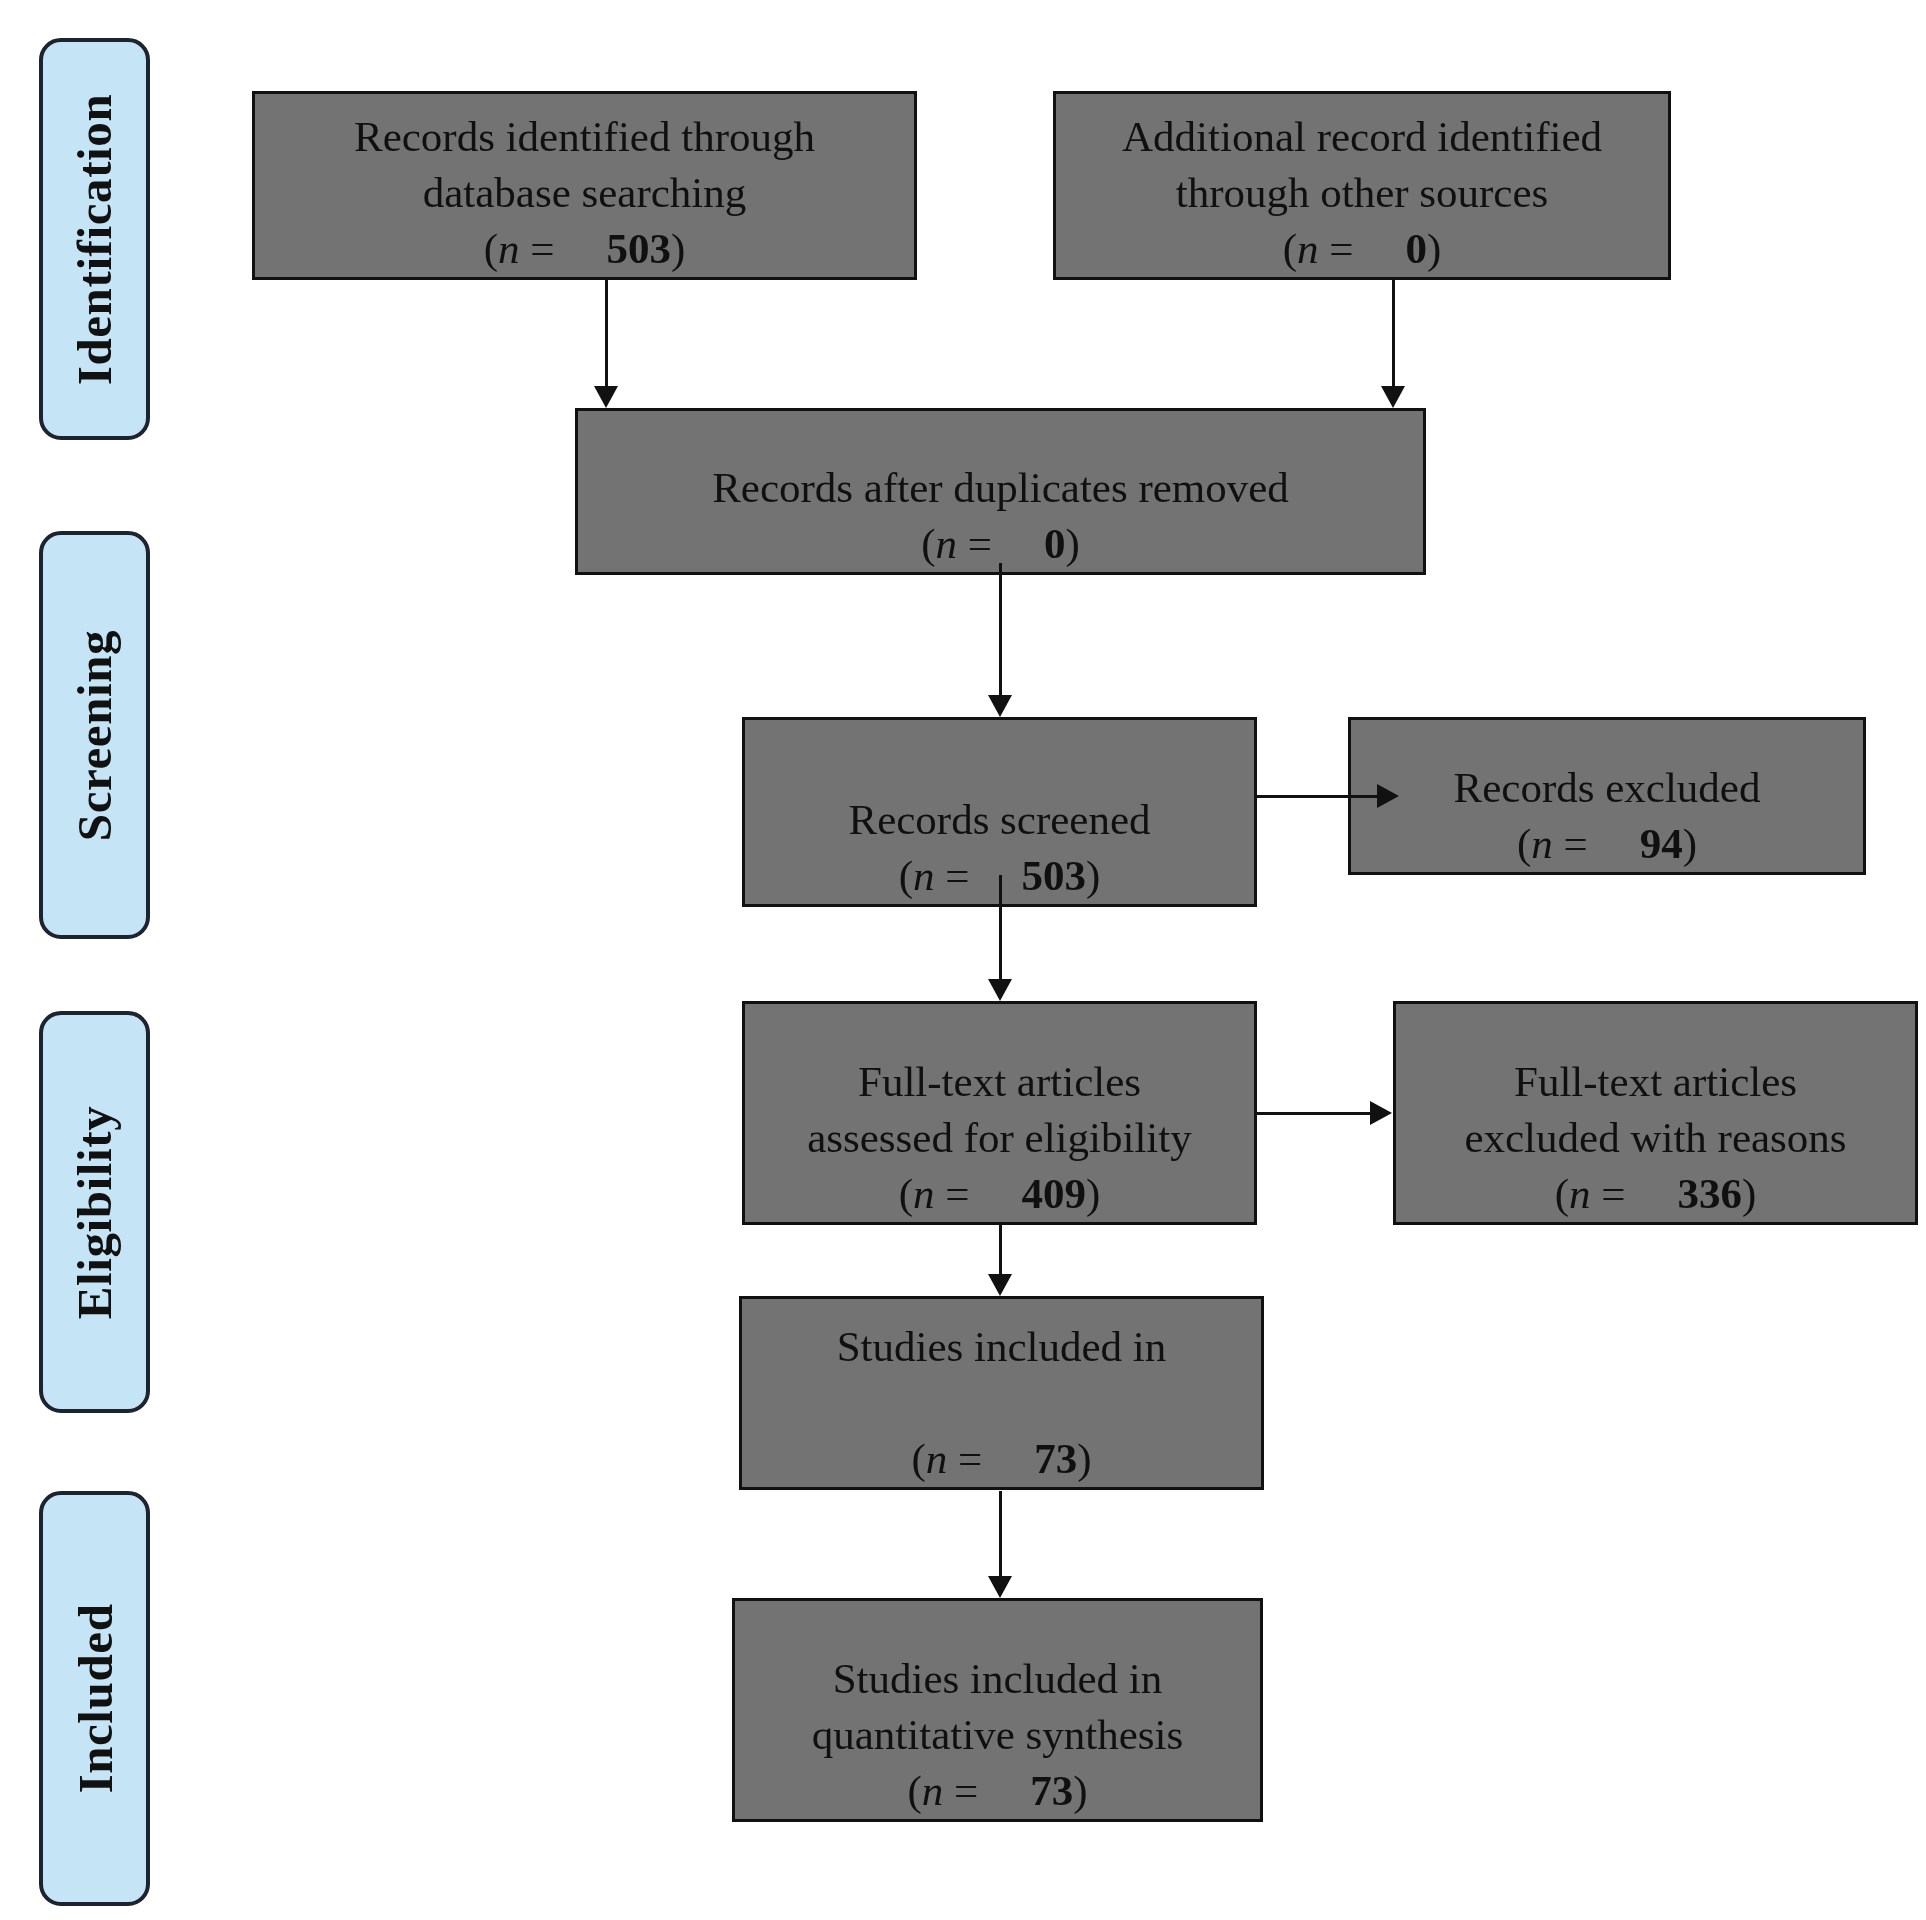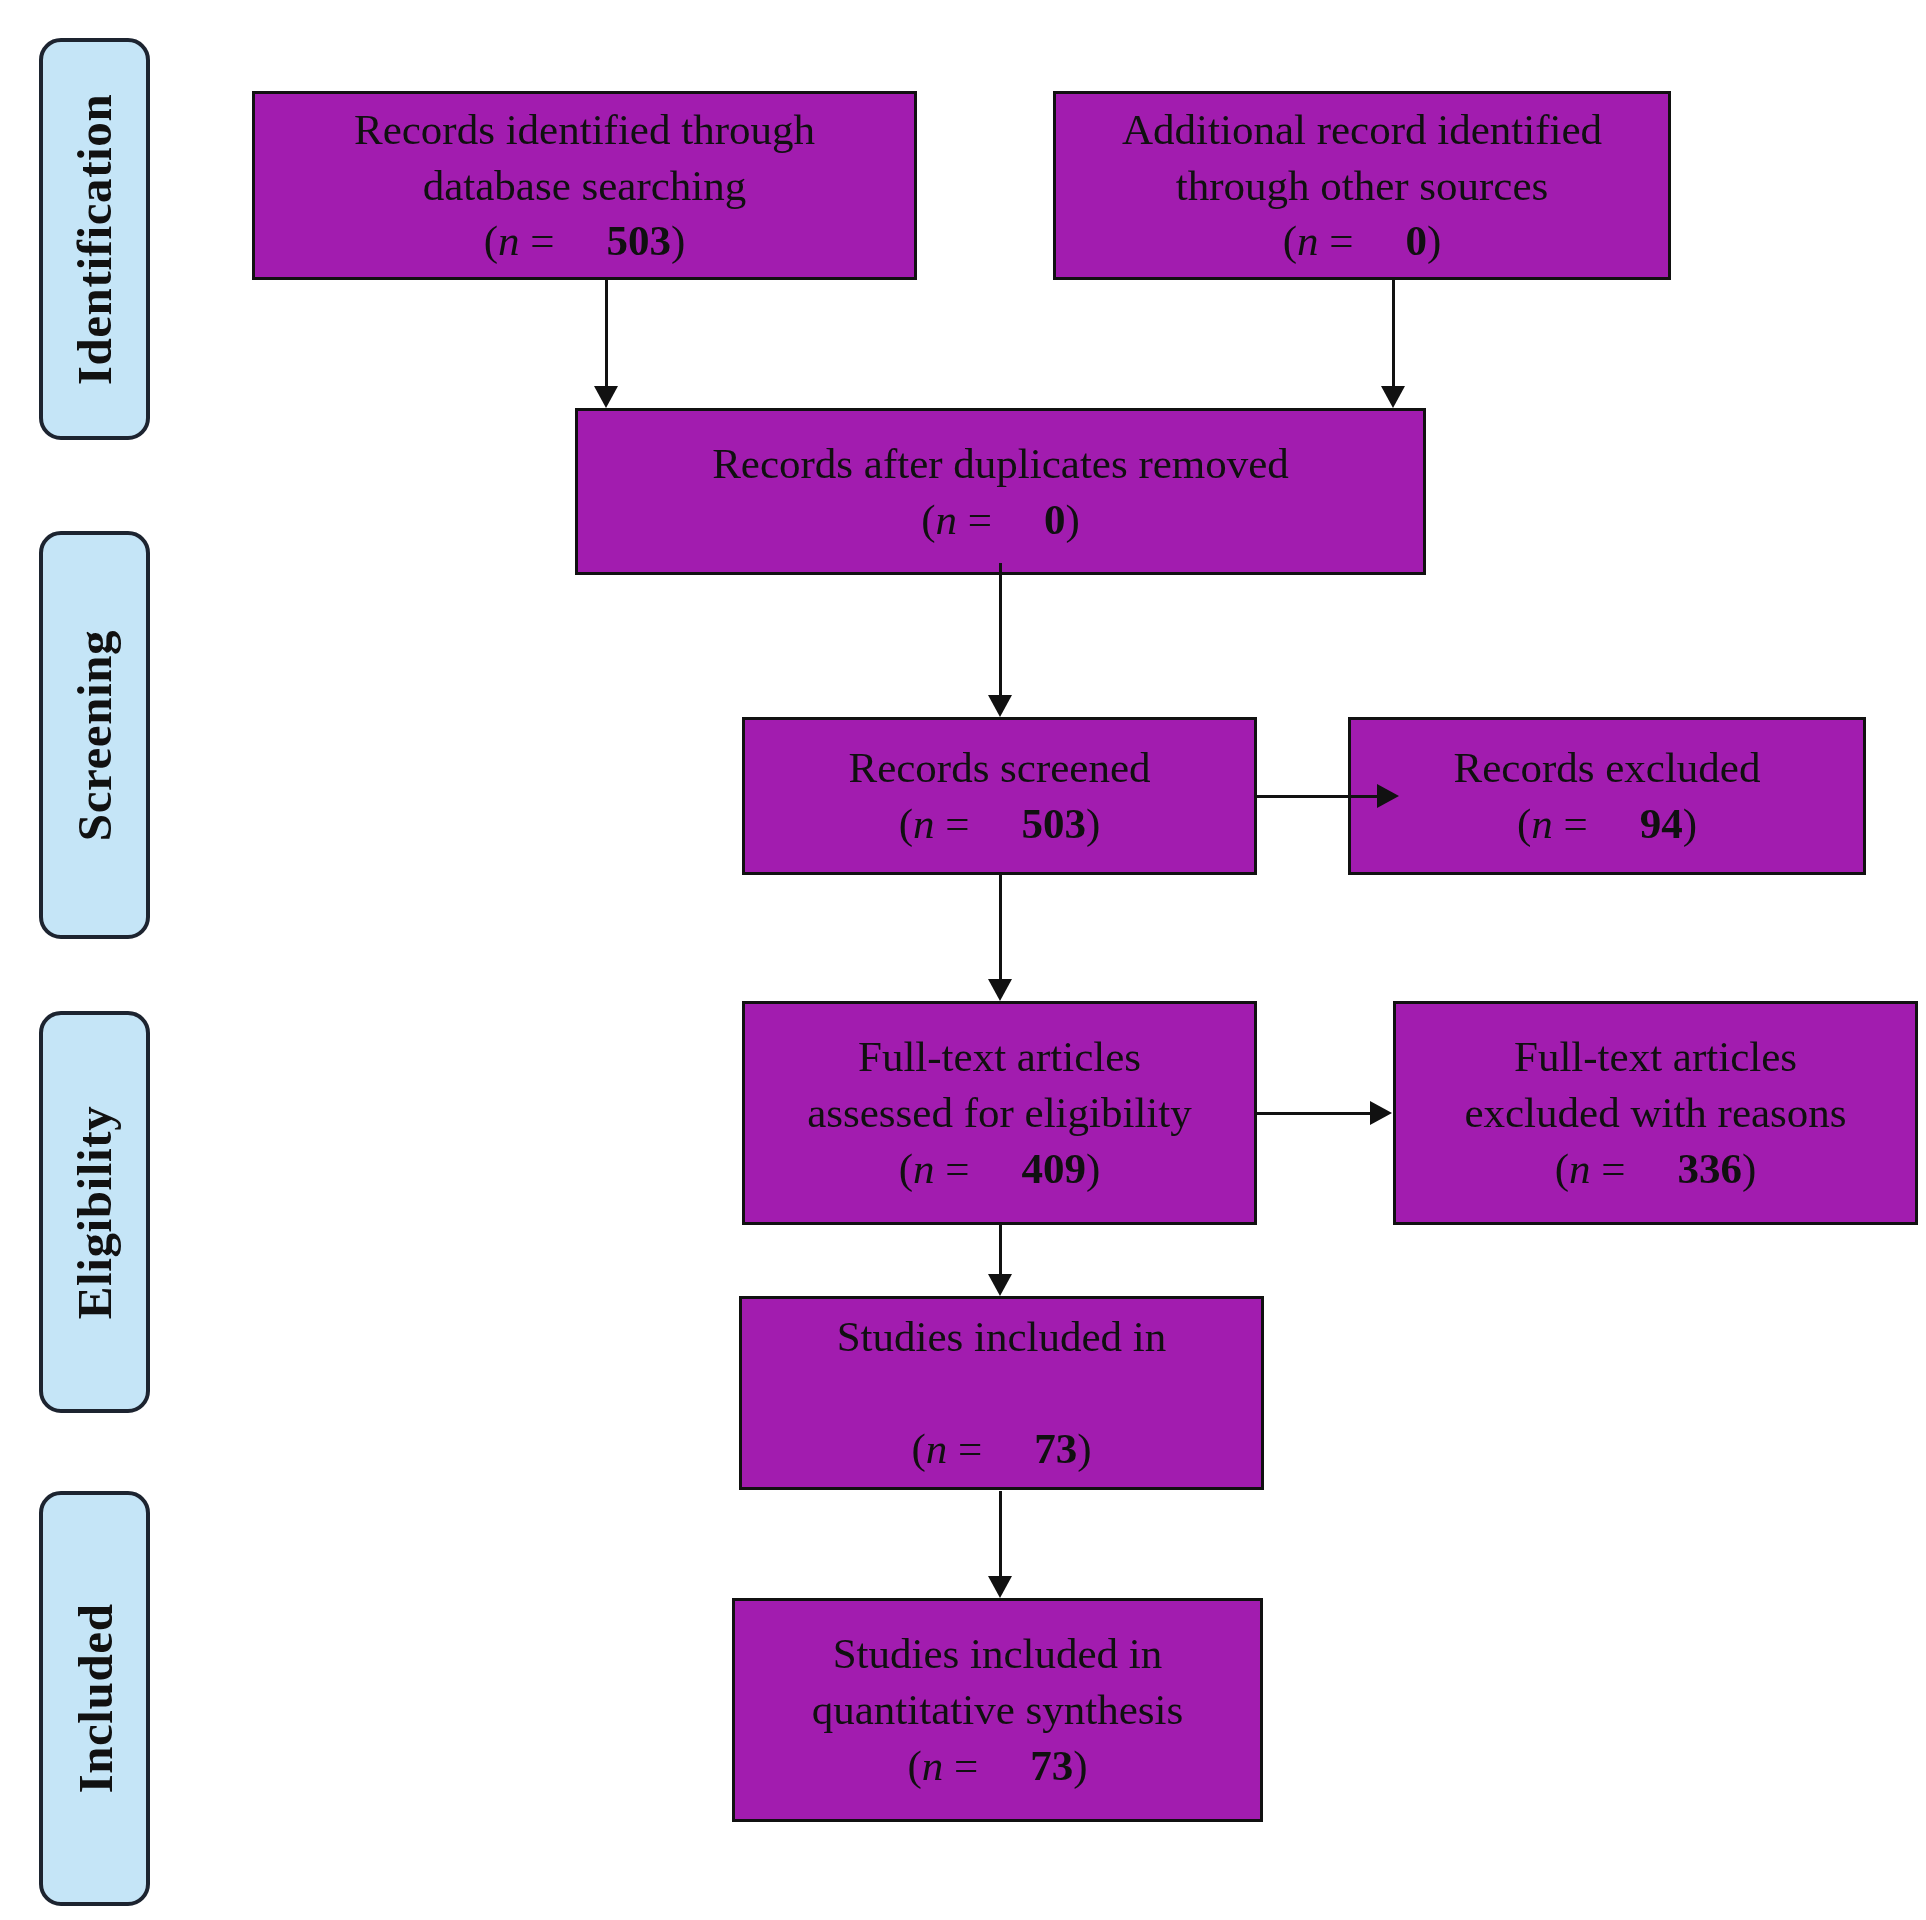--- a/index.html
+++ b/index.html
@@ -34,25 +34,25 @@
     font-weight: bold;
     font-size: 49px;
     letter-spacing: 0.6px;
     color: #111111;
     font-family: "Liberation Serif", "DejaVu Serif", serif;
   }
 
   
   .flow-box {
     position: absolute;
-    background: #a21caf;
+    background: #737373;
     border: 3.2px solid #111111;
     box-sizing: border-box;
     display: flex;
-    align-items: center;
+    align-items: flex-end;
     justify-content: center;
     text-align: center;
     padding: 0 9px;
   }
   .flow-box .box-text {
     font-size: 43px;
     line-height: 1.30;
     color: #101010;
     font-family: "Liberation Serif", "DejaVu Serif", serif;
   }
@@ -148,21 +148,21 @@
       <span>Records after duplicates removed</span><br>
       <span class="nval">
         <span>(</span><i>n</i><span> = </span><b>0</b><span>)</span>
       </span>
     </div>
   </div>
 
   <div class="conn conn-v" style="left:999px; top:563px; height:134px;"></div>
   <div class="arrow-down" style="left:988px; top:695px;"></div>
 
-  <div class="flow-box" style="left:742px; top:717px; width:515px; height:158px;">
+  <div class="flow-box" style="left:742px; top:717px; width:515px; height:190px;">
     <div class="box-text">
       <span>Records screened</span><br>
       <span class="nval">
         <span>(</span><i>n</i><span> = </span><b>503</b><span>)</span>
       </span>
     </div>
   </div>
 
   <div class="flow-box" style="left:1348px; top:717px; width:518px; height:158px;">
     <div class="box-text">

